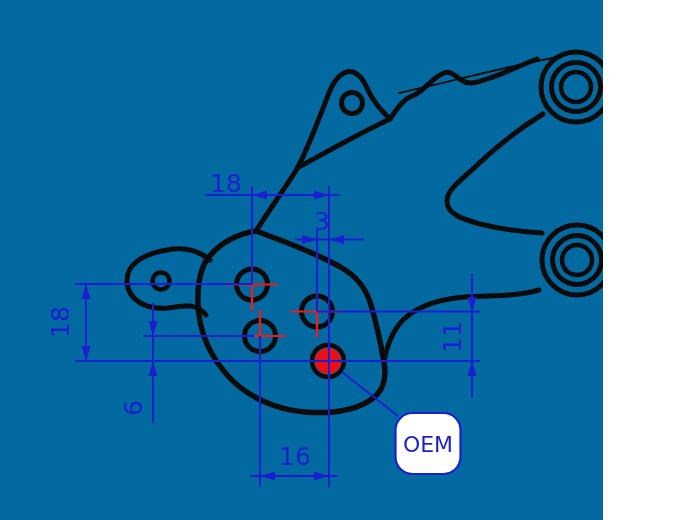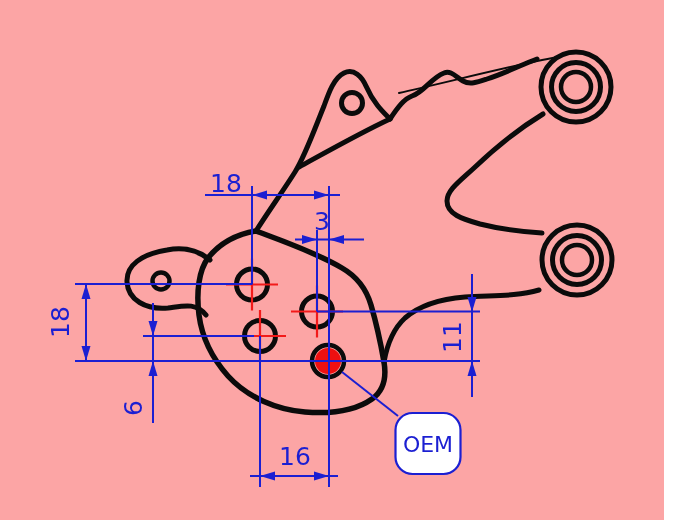--- a/index.html
+++ b/index.html
@@ -3,23 +3,23 @@
 <meta charset="utf-8">
 <style>
   html, body {
     margin: 0;
     padding: 0;
     background: #ffffff;
     font-family: "DejaVu Sans", "Liberation Sans", sans-serif;
   }
   .stage {
     position: relative;
-    width: 664px;
+    width: 603px;
     height: 520px;
-    background: #fca5a5;
+    background: #0369a1;
     overflow: hidden;
   }
   svg text {
     font-family: "DejaVu Sans", "Liberation Sans", sans-serif;
     font-weight: normal;
   }
   .dim-text {
     font-size: 25px;
   }
   .callout-text {

